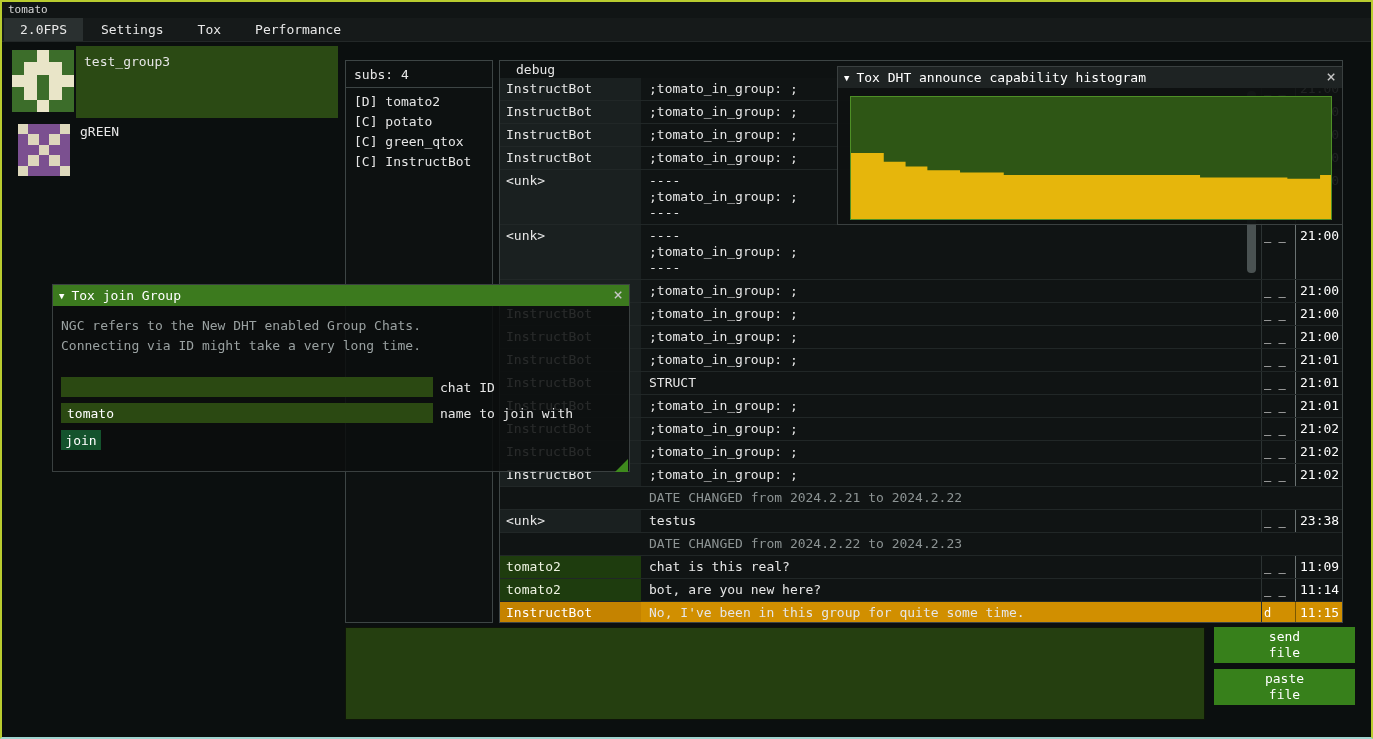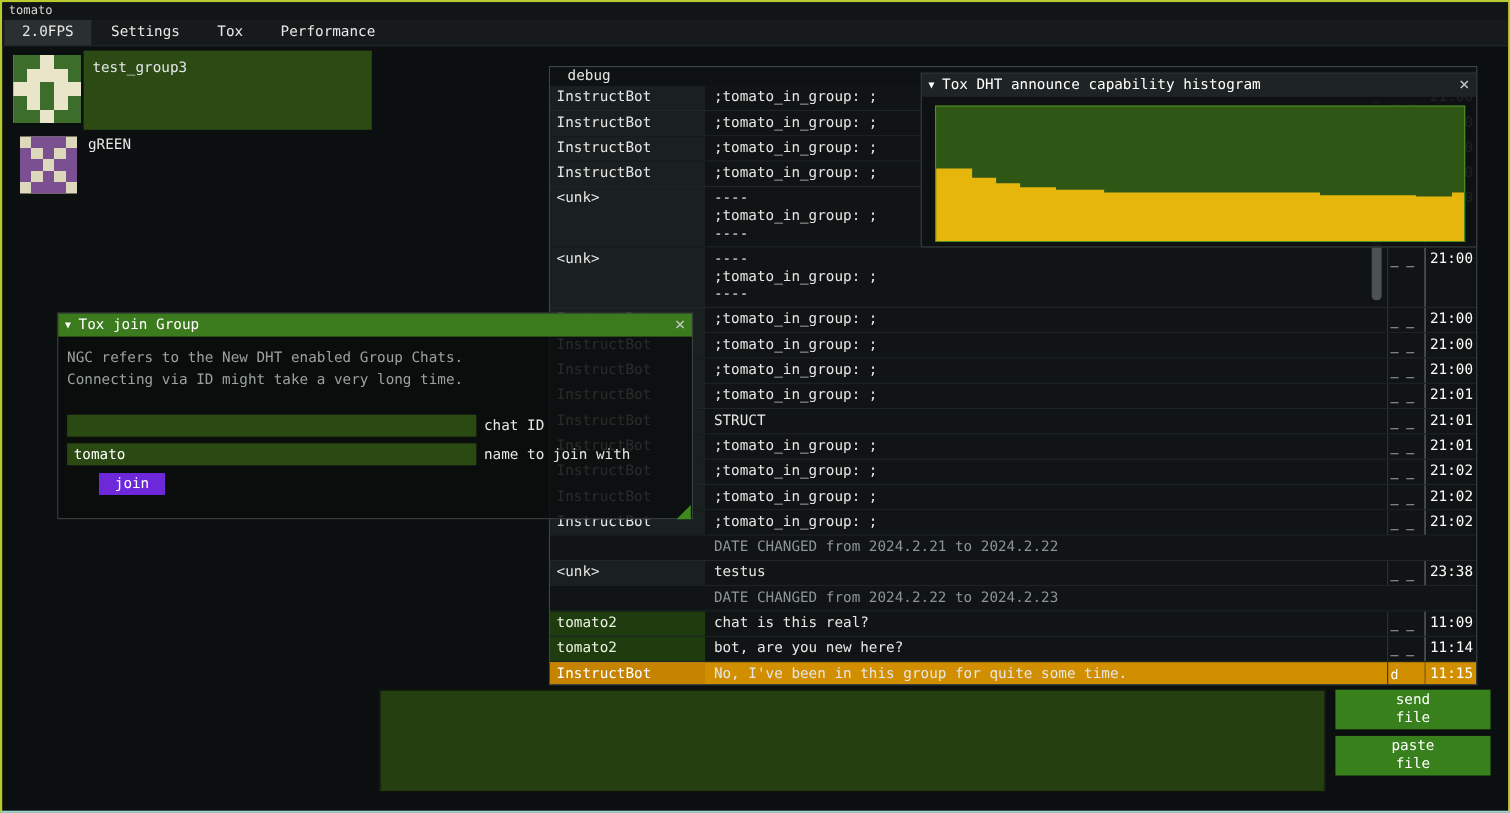--- a/index.html
+++ b/index.html
@@ -67,22 +67,22 @@
   .collapse{font-size:9px;margin-right:7px;}
   .close{position:absolute;right:6px;top:0px;font-size:16px;color:#c8c8c8;cursor:pointer;}
   .join-window{left:50px;top:282px;width:578px;height:188px;background:rgba(12,14,14,0.87);}
   .join-body{position:relative;padding:10px 8px 0 8px;height:167px;}
   .info{color:#9aa1a1;line-height:20px;}
   .field-rows{margin-top:21px;}
   .frow{display:flex;align-items:center;margin-bottom:6px;height:20px;}
   .finput{width:372px;height:20px;background:#2b4912;border:none;color:#ffffff;
     font-family:"DejaVu Sans Mono", monospace;font-size:13px;padding:0 6px;}
   .flabel{margin-left:7px;color:#e6e6e6;}
-  .join-btn{display:block;margin-top:7px;width:60px;height:20px;background:#6d28d9;border:none;
-    color:#ffffff;font-family:"DejaVu Sans Mono", monospace;font-size:13px;padding:0;cursor:pointer;margin-left:29px;}
+  .join-btn{display:block;margin-top:7px;width:40px;height:20px;background:#14532d;border:none;
+    color:#ffffff;font-family:"DejaVu Sans Mono", monospace;font-size:13px;padding:0;cursor:pointer;}
   .grip{position:absolute;right:1px;bottom:1px;width:0;height:0;
     border-left:13px solid transparent;border-bottom:13px solid #3e8a1d;}
   .histo-window{left:835px;top:64px;width:506px;height:159px;background:rgba(14,17,17,0.93);}
   .chart{margin:8px 12px 0 12px;width:482px;height:124px;background:#2e5615;
     border:1px solid #4e8f26;}
   .chart svg{width:100%;height:100%;display:block;}
 </style>
 </head>
 <body>
 
@@ -141,20 +141,29 @@
             <rect x="4" y="3" width="1" height="1" fill="#7b5090"></rect>
             <rect x="1" y="4" width="1" height="1" fill="#7b5090"></rect>
             <rect x="2" y="4" width="1" height="1" fill="#7b5090"></rect>
             <rect x="3" y="4" width="1" height="1" fill="#7b5090"></rect>
           </svg>
         </div>
         <div class="group-label-box"><span>gREEN</span></div>
       </div>
     </div>
 
+  <div class="subs-panel">
+    <div class="subs-header">subs: 4</div>
+    <div class="subs-list">
+        <div class="sub-item">[D] tomato2</div>
+        <div class="sub-item">[C] potato</div>
+        <div class="sub-item">[C] green_qtox</div>
+        <div class="sub-item">[C] InstructBot</div>
+      </div>
+  </div>
 
   <div class="chat-panel">
     <div class="chat-tab">debug</div>
     <div class="chat-messages">
         <div class="crow">
           <div class="cname">InstructBot</div>
           <div class="cmsg">
             <div>;tomato_in_group: ;</div>
           </div>
           <div class="cck">_ _</div>

